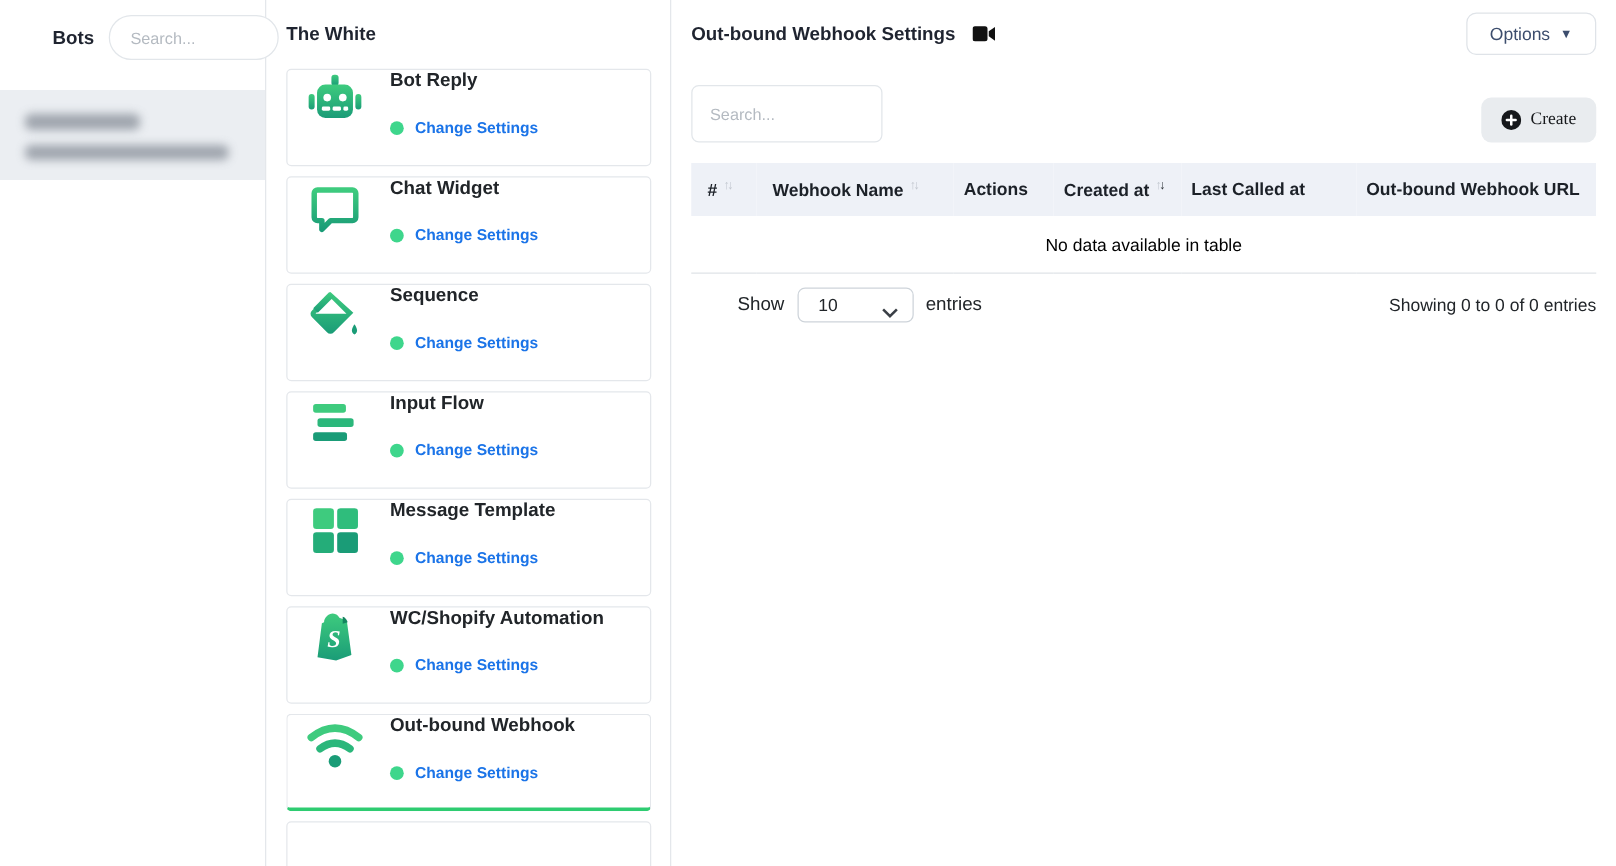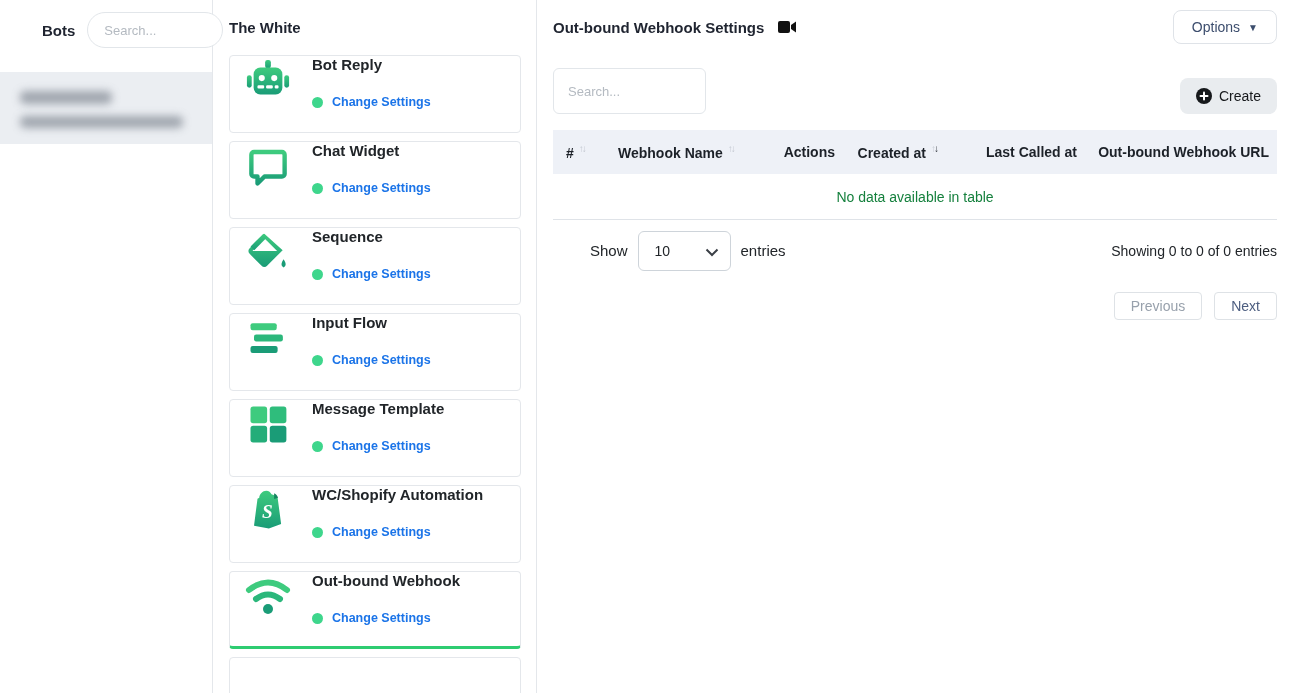--- a/index.html
+++ b/index.html
@@ -41,36 +41,36 @@
   .main-title { font-weight:700; font-size:15px; color:#1f2430; }
   .options-btn { display:flex; align-items:center; gap:8px; border:1px solid #dfe3e8; background:#fff;
     border-radius:8px; padding:8px 18px; font-size:14px; color:#3c4d6d; cursor:pointer; font-family:inherit; }
   .caret { font-size:10px; color:#3c4d6d; }
 
   .toolbar { display:flex; align-items:flex-end; justify-content:space-between; margin-top:24px; }
   .tbl-search { width:153px; height:46px; border:1px solid #e2e6ea; border-radius:6px; padding:0 14px;
     font-size:13px; outline:none; font-family:inherit; }
   .tbl-search::placeholder { color:#b4bac1; }
   .create-btn { display:flex; align-items:center; gap:7px; background:#e9ecef; border:none; border-radius:8px;
-    padding:10px 16px; font-size:14px; color:#16181b; cursor:pointer; font-family:Liberation Sans, sans-serif; }
+    padding:10px 16px; font-size:14px; color:#16181b; cursor:pointer; font-family:Liberation Serif, serif; }
 
   table { width:100%; border-collapse:collapse; margin-top:16px; table-layout:fixed; }
   thead th { background:#eef1f7; font-weight:700; font-size:14px; color:#1c2128;
-    padding:13px 8px; text-align:right; position:relative; white-space:nowrap; }
+    padding:13px 8px; text-align:left; position:relative; white-space:nowrap; }
   th.left { text-align:left; padding-left:13px; }
   .sort { font-size:10px; letter-spacing:-2px; vertical-align:super; margin-left:5px; }
   .arr-up { color:#c3c8d0; } .arr-dn { color:#c3c8d0; }
   .sorted .arr-dn { color:#30353c; }
-  td.empty-cell { text-align:center; padding:15px 0 14px 0; font-size:14px; color:#15803d;
+  td.empty-cell { text-align:center; padding:15px 0 14px 0; font-size:14px; color:#000000;
     border-bottom:1px solid #dfe3e8; }
 
   .table-controls { display:flex; align-items:center; justify-content:space-between; margin-top:11px;margin-left:37px; }
   .show-wrap { display:flex; align-items:center; gap:10px; font-size:15px; }
   .len-select-wrap { position:relative; }
-  .len-select { appearance:none; -webkit-appearance:none; width:93px; height:40px; border:1px solid #ced4da;
+  .len-select { appearance:none; -webkit-appearance:none; width:93px; height:28px; border:1px solid #ced4da;
     border-radius:6px; padding:0 28px 0 16px; font-size:14px; color:#212529; background:#fff;
     font-family:inherit; cursor:pointer; }
   .len-chevron { position:absolute; right:12px; top:12px; pointer-events:none; }
   .summary { font-size:14px; color:#212529;text-align:center; }
 
   .pagination { display:flex; justify-content:flex-end; gap:12px; margin-top:21px; }
   .page-btn { border:1px solid #dee2e6; background:#fff; border-radius:4px; padding:5px 16px;
     font-size:14px; font-family:inherit; cursor:pointer; }
   .page-btn.prev { color:#98a1ac; }
   .page-btn.next { color:#4d5e80; }
@@ -314,19 +314,15 @@
             <svg width="14" height="9" viewBox="0 0 14 9">
                 <path d="M1.5 1.5 l5.5 5.5 l5.5 -5.5" fill="none" stroke="#3a3f46" stroke-width="2"></path>
               </svg>
           </span>
         </span>
         <span>entries</span>
       </div>
       <span class="summary">Showing 0 to 0 of 0 entries</span>
     </div>
 
-    <div class="pagination">
-      <button class="page-btn prev">Previous</button>
-      <button class="page-btn next">Next</button>
-    </div>
 
   </div>
 </div>
 
 </body></html>

